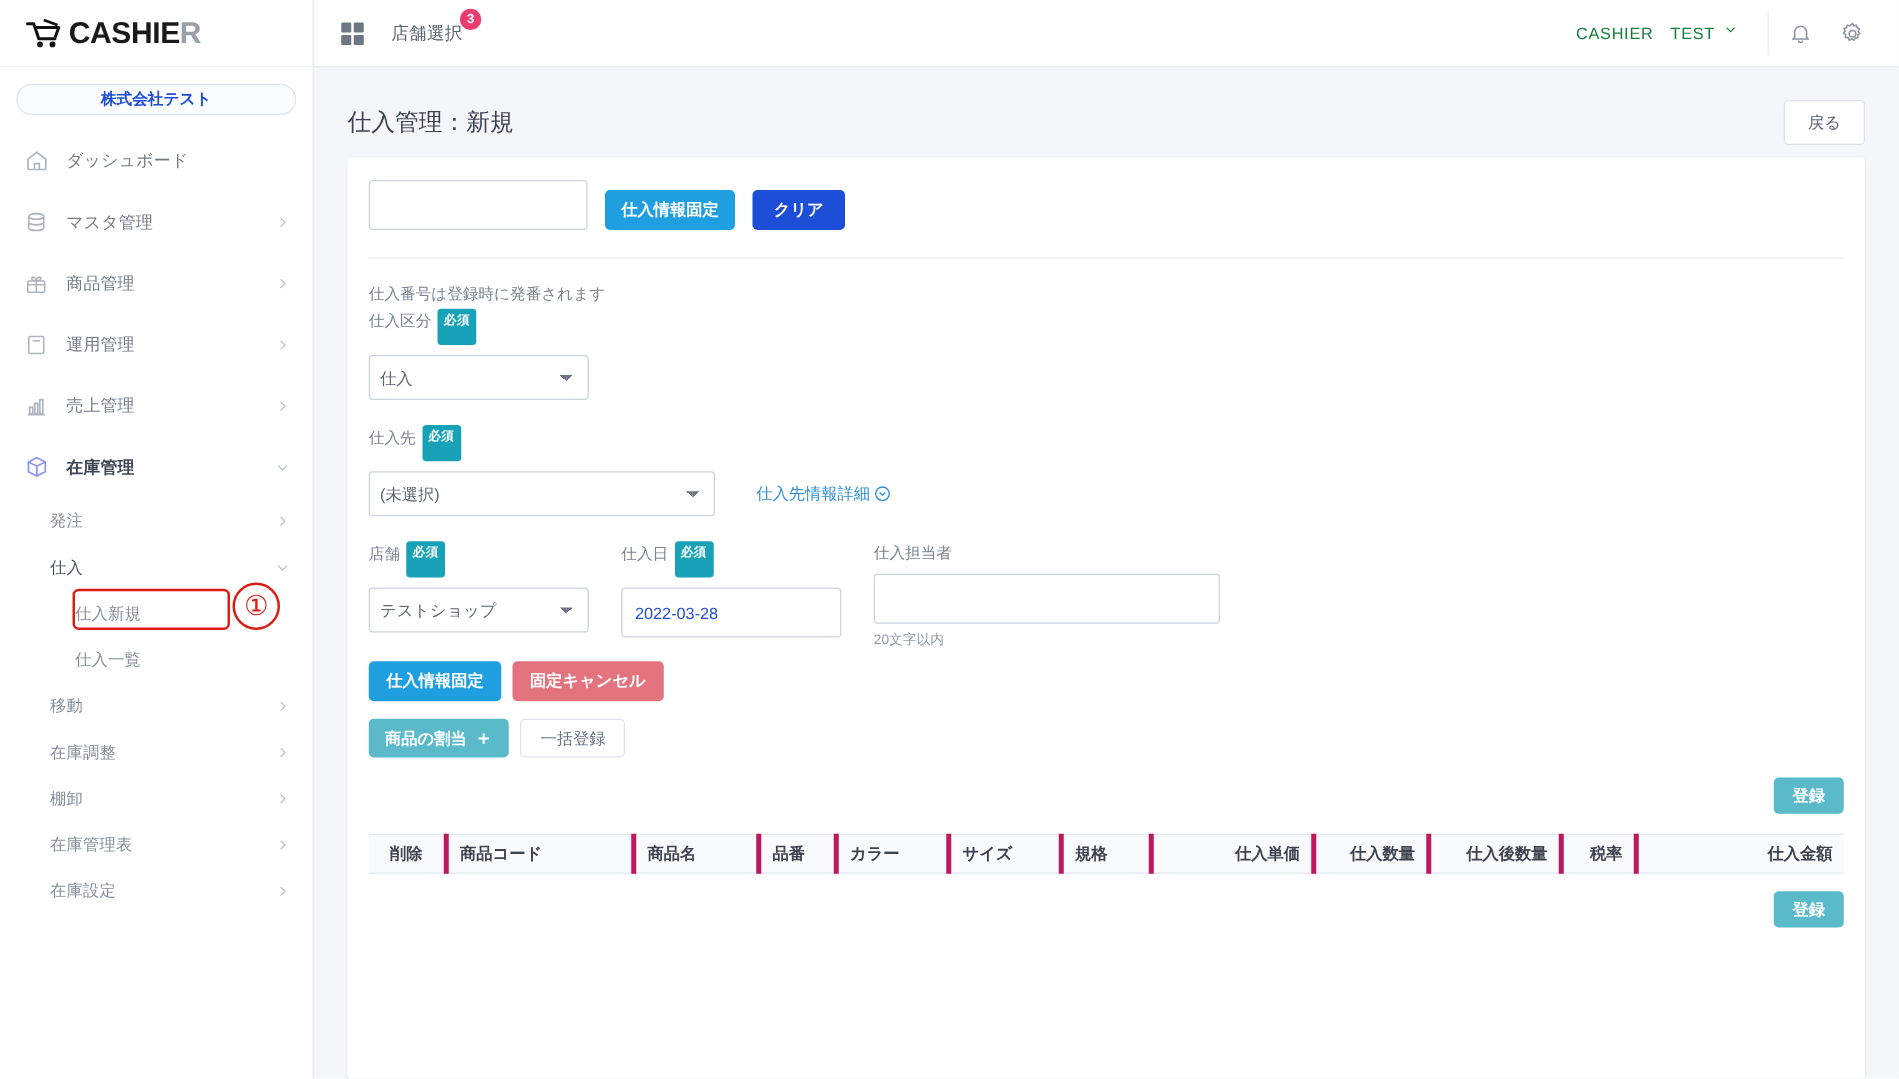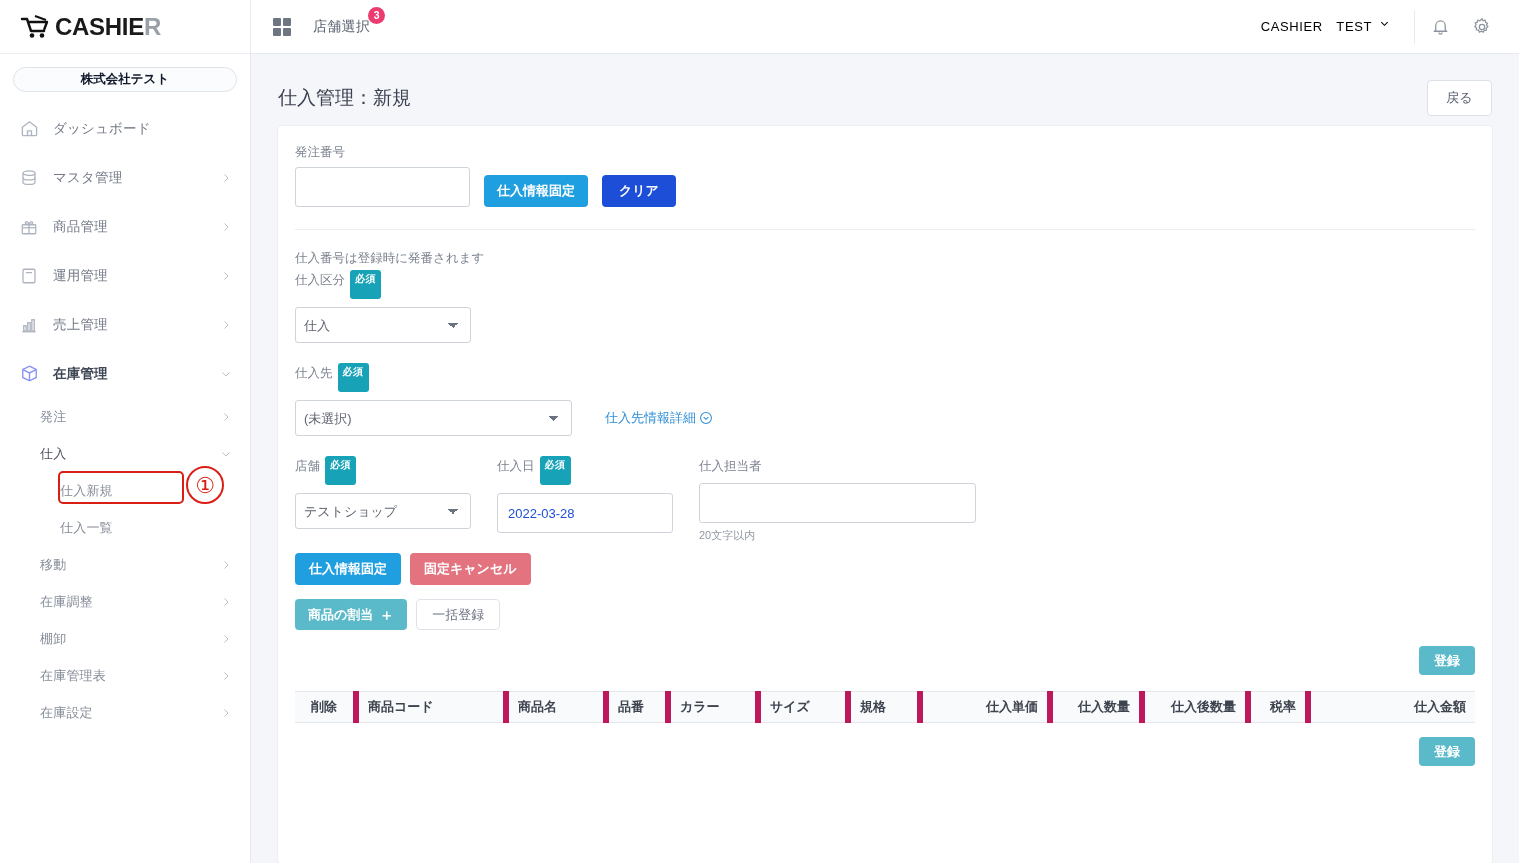--- a/index.html
+++ b/index.html
@@ -34,21 +34,21 @@
   }
   .logo-text .tail { color: #9aa0a8; }
 
   .company-pill {
     margin: 13px 13px 6px 13px;
     height: 25px;
     border: 1px solid #dfe3ea;
     border-radius: 13px;
     background: #fbfcfd;
     display: flex; align-items: center; justify-content: center;
-    font-size: 12.5px; font-weight: bold; color: #0f172a;
+    font-size: 12.5px; font-weight: bold; color: #1d4ed8;
   }
 
   .nav { padding-top: 6px; }
   .nav-item {
     display: flex; align-items: center;
     height: 49px;
     padding: 0 18px 0 18px;
     cursor: pointer;
     position: relative;
   }
@@ -115,21 +115,21 @@
     position: absolute; top: -11px; right: -15px;
     min-width: 17px; height: 17px; border-radius: 50%;
     background: #ec3c6f; color: #fff;
     font-size: 10.5px; font-weight: bold;
     display: flex; align-items: center; justify-content: center;
     padding: 0 3px;
   }
   .topbar-spacer { flex: 1; }
   .user-block {
     display: flex; align-items: flex-start; gap: 7px;
-    font-size: 13px; color: #000000; letter-spacing: .6px; cursor: pointer;
+    font-size: 13px; color: #15803d; letter-spacing: .6px; cursor: pointer;
     padding-right: 20px;
   }
   .topbar-divider { width: 1px; height: 34px; background: #e8eaef; margin: 0 4px; }
   .icon-btn {
     width: 42px; height: 42px; display: flex; align-items: center; justify-content: center;
     color: #8d949f; cursor: pointer;
   }
 
   
   .page-head {
@@ -220,21 +220,21 @@
   
   .items-head {
     display: flex; width: 100%;
     background: #f9fafb;
     border-top: 1px solid #e4e7ec;
     border-bottom: 1px solid #e4e7ec;
     height: 32px; align-items: center;
   }
   .items-head .th {
     font-size: 13px; font-weight: bold; color: #3d434f;
-    border-right: 6px solid #be185d;
+    border-right: 4px solid #be185d;
     height: 32px; display: flex; align-items: center;
     padding: 0 9px; white-space: nowrap;
   }
   .items-head .th:last-child { border-right: none; }
   .th.r { justify-content: flex-end; }
   .th.c { justify-content: center; }
 
   .btn-reg-wrap { display: flex; justify-content: flex-end; }
   .hint { font-size: 11px; color: #9198a4; margin-top: 5px; }
 </style>
@@ -439,21 +439,20 @@
       </div>
     </header>
 
     <div class="page-head">
       <h1 class="page-title">仕入管理：新規</h1>
       <button class="btn-back">戻る</button>
     </div>
 
     <section class="card">
 
-      <label class="fld-label">発注番号</label>
       <div class="row-order">
         <input class="txt" style="width: 175px;" value="">
         <button class="btn btn-blue" style="height:32px;padding:0 13px;">仕入情報固定</button>
         <button class="btn btn-pink" style="height:32px;padding:0 17px;">クリア</button>
       </div>
 
       <div class="divider"></div>
 
       <div style="margin-top:20px;">
         <div style="font-size:12.5px;color:#7b828f;">仕入番号は登録時に発番されます</div>

